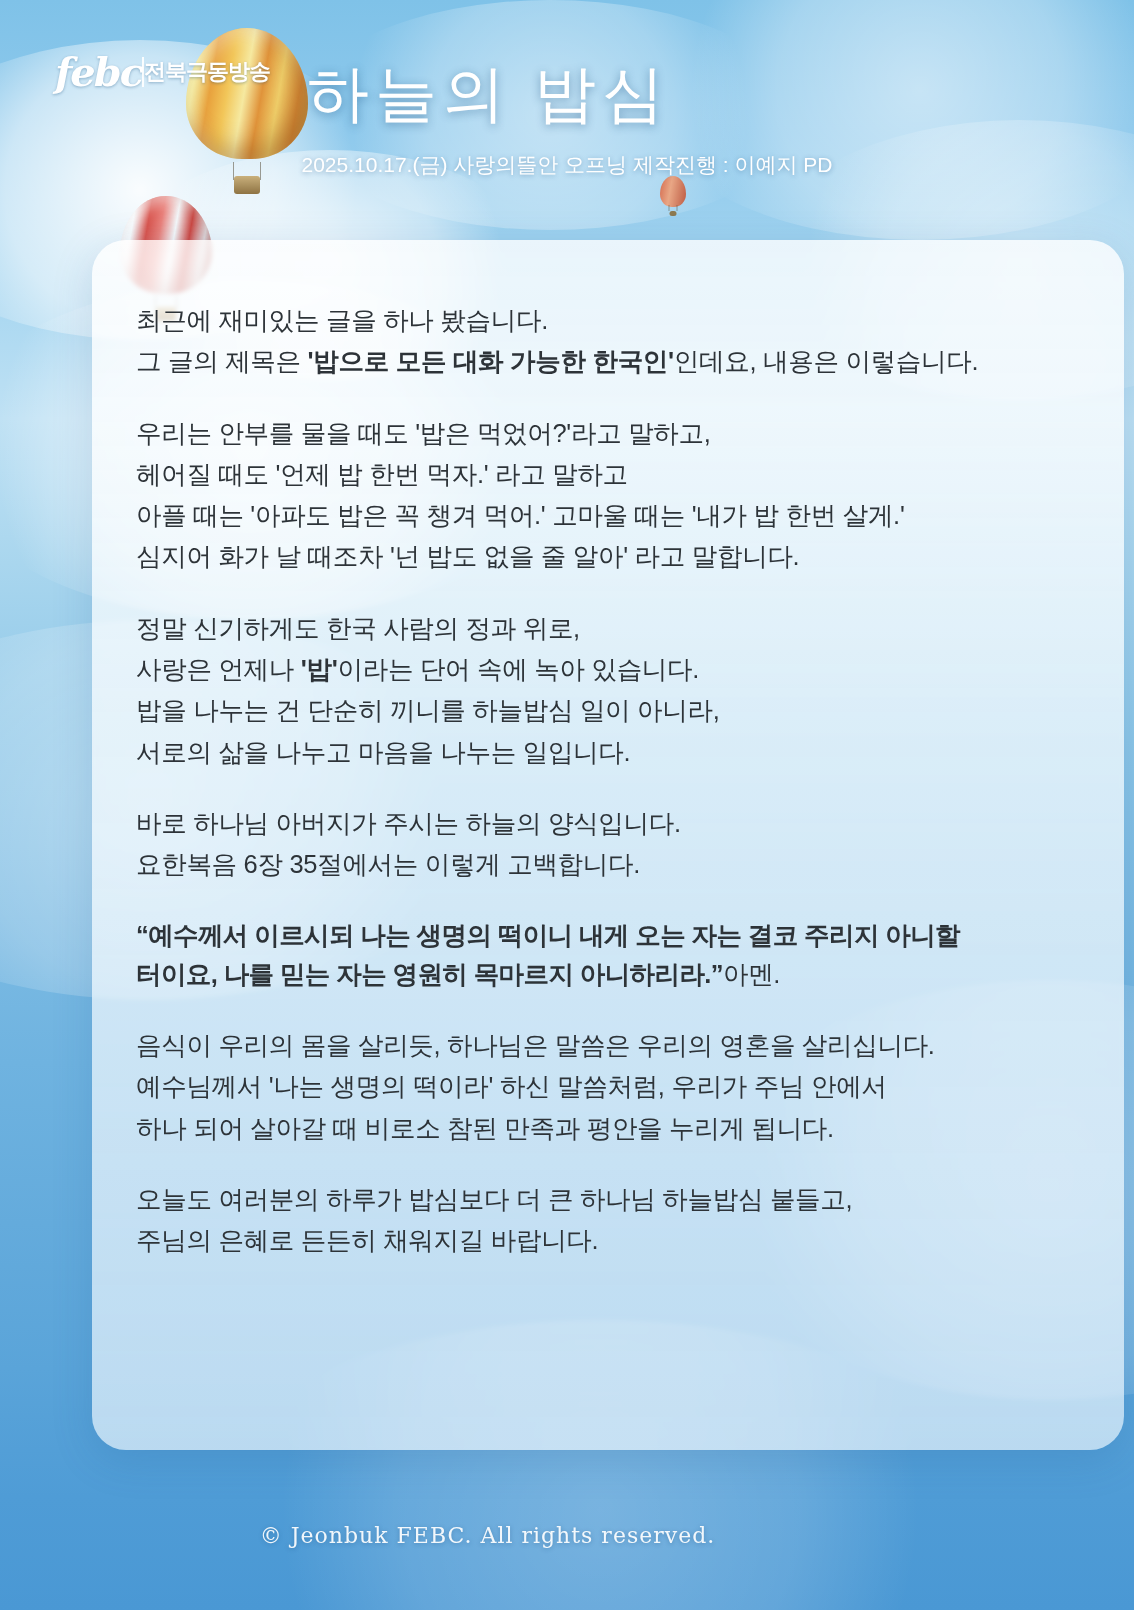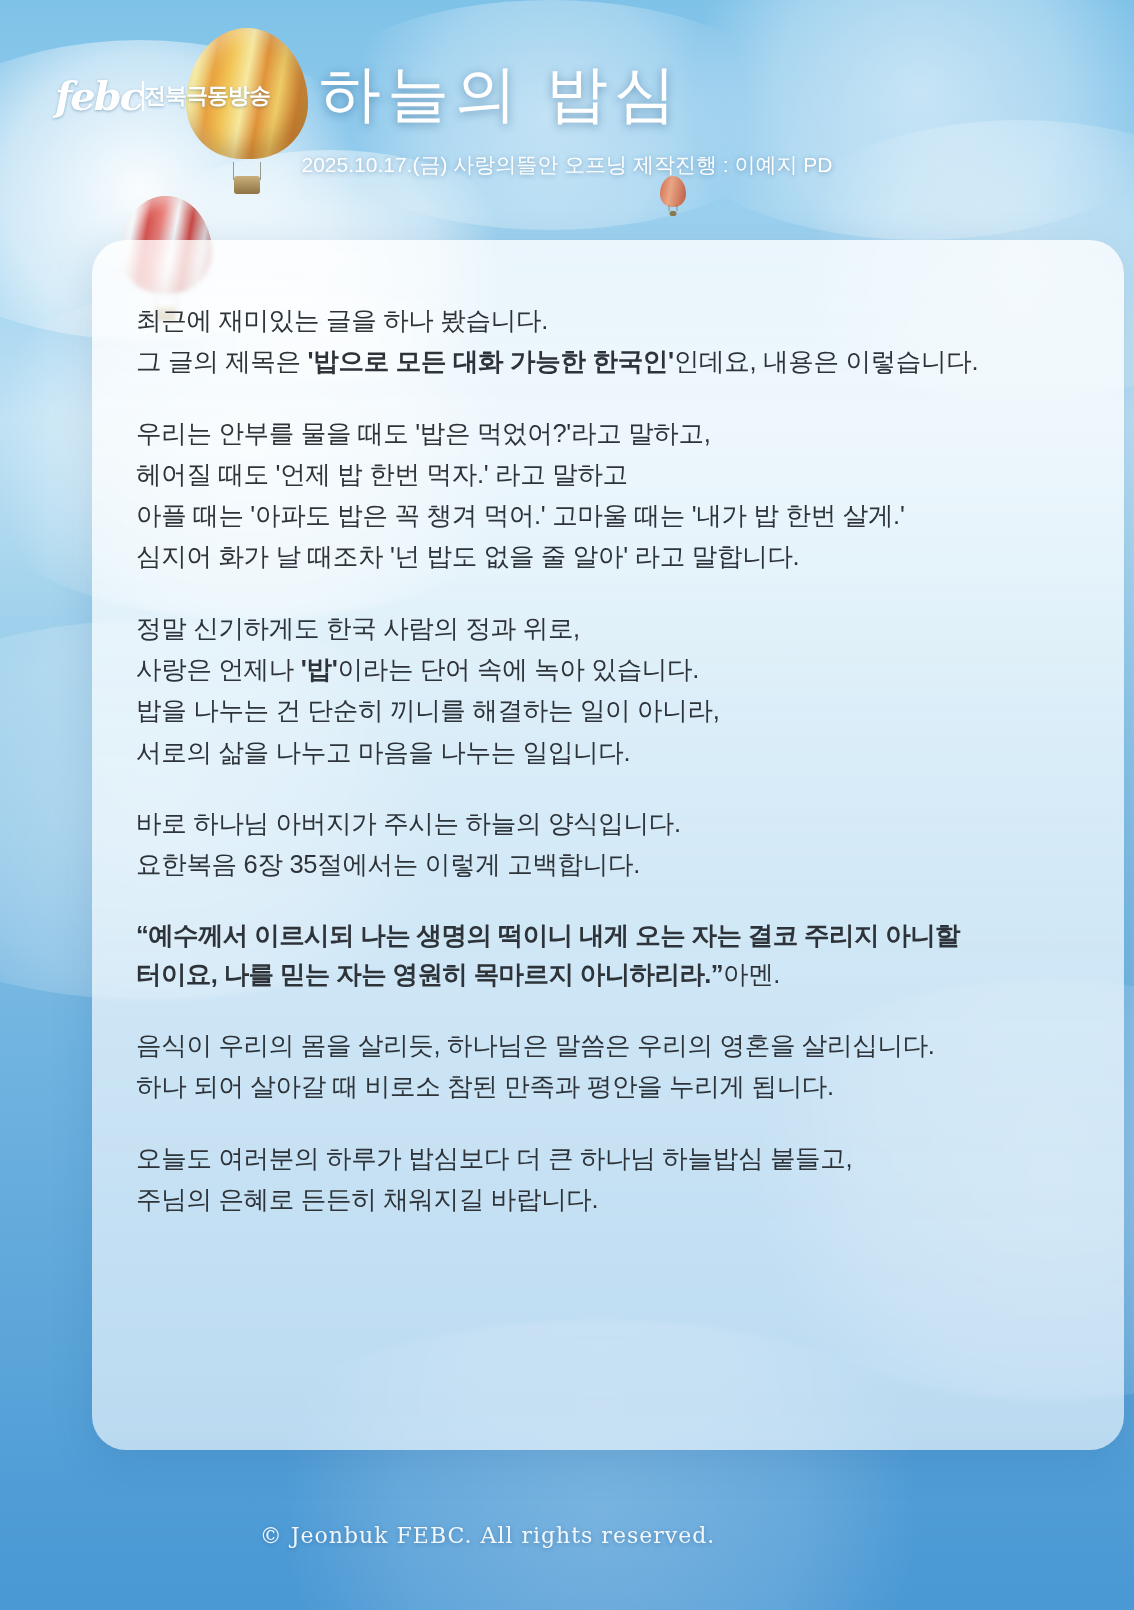--- a/index.html
+++ b/index.html
@@ -110,21 +110,20 @@
 
   
   .logo {
     position: absolute;
     left: 55px;
     top: 52px;
     display: flex;
     align-items: center;
     gap: 0;
     color: #ffffff;
-    margin-top: 24px;
   }
   .logo .mark {
     font-family: "DejaVu Serif", serif;
     font-style: italic;
     font-size: 40px;
     font-weight: 700;
     letter-spacing: -2px;
     line-height: 1;
     text-shadow: 0 1px 3px rgba(0,60,110,.35);
   }
@@ -137,21 +136,21 @@
   .logo .name {
     font-size: 22px;
     font-weight: 700;
     letter-spacing: -1px;
     text-shadow: 0 1px 3px rgba(0,60,110,.35);
   }
 
   .title {
     position: absolute;
     top: 52px;
-    left: 16px;
+    left: 4px;
     width: 969px;
     text-align: center;
     font-size: 62px;
     font-weight: 400;
     color: #ffffff;
     letter-spacing: 6px;
     text-shadow: 0 2px 10px rgba(20,70,120,.45);
   }
   .subtitle {
     position: absolute;
@@ -267,36 +266,37 @@
       <p class="para">
         <span class="ln">우리는 안부를 물을 때도 '밥은 먹었어?'라고 말하고,</span>
         <span class="ln">헤어질 때도 '언제 밥 한번 먹자.' 라고 말하고</span>
         <span class="ln">아플 때는 '아파도 밥은 꼭 챙겨 먹어.' 고마울 때는 '내가 밥 한번 살게.'</span>
         <span class="ln">심지어 화가 날 때조차 '넌 밥도 없을 줄 알아' 라고 말합니다.</span>
       </p>
 
       <p class="para">
         <span class="ln">정말 신기하게도 한국 사람의 정과 위로,</span>
         <span class="ln"><span>사랑은 언제나 </span><span class="bold">'밥'</span><span>이라는 단어 속에 녹아 있습니다.</span></span>
-        <span class="ln">밥을 나누는 건 단순히 끼니를 해결하는 일이 아니라,</span>
+        <span class="ln">밥을 나누는 건 단순히 끼니를 하늘밥심 일이 아니라,</span>
         <span class="ln">서로의 삶을 나누고 마음을 나누는 일입니다.</span>
       </p>
 
       <p class="para">
         <span class="ln">바로 하나님 아버지가 주시는 하늘의 양식입니다.</span>
         <span class="ln">요한복음 6장 35절에서는 이렇게 고백합니다.</span>
       </p>
 
       <p class="para verse-para">
         <span class="ln verse">“예수께서 이르시되 나는 생명의 떡이니 내게 오는 자는 결코 주리지 아니할</span>
         <span class="ln"><span class="verse">터이요, 나를 믿는 자는 영원히 목마르지 아니하리라.”</span><span class="verse-tail">아멘.</span></span>
       </p>
 
       <p class="para">
         <span class="ln">음식이 우리의 몸을 살리듯, 하나님은 말씀은 우리의 영혼을 살리십니다.</span>
+        <span class="ln">예수님께서 '나는 생명의 떡이라' 하신 말씀처럼, 우리가 주님 안에서</span>
         <span class="ln">하나 되어 살아갈 때 비로소 참된 만족과 평안을 누리게 됩니다.</span>
       </p>
 
       <p class="para">
         <span class="ln">오늘도 여러분의 하루가 밥심보다 더 큰 하나님 하늘밥심 붙들고,</span>
         <span class="ln">주님의 은혜로 든든히 채워지길 바랍니다.</span>
       </p>
 
     </div>
   </div>

